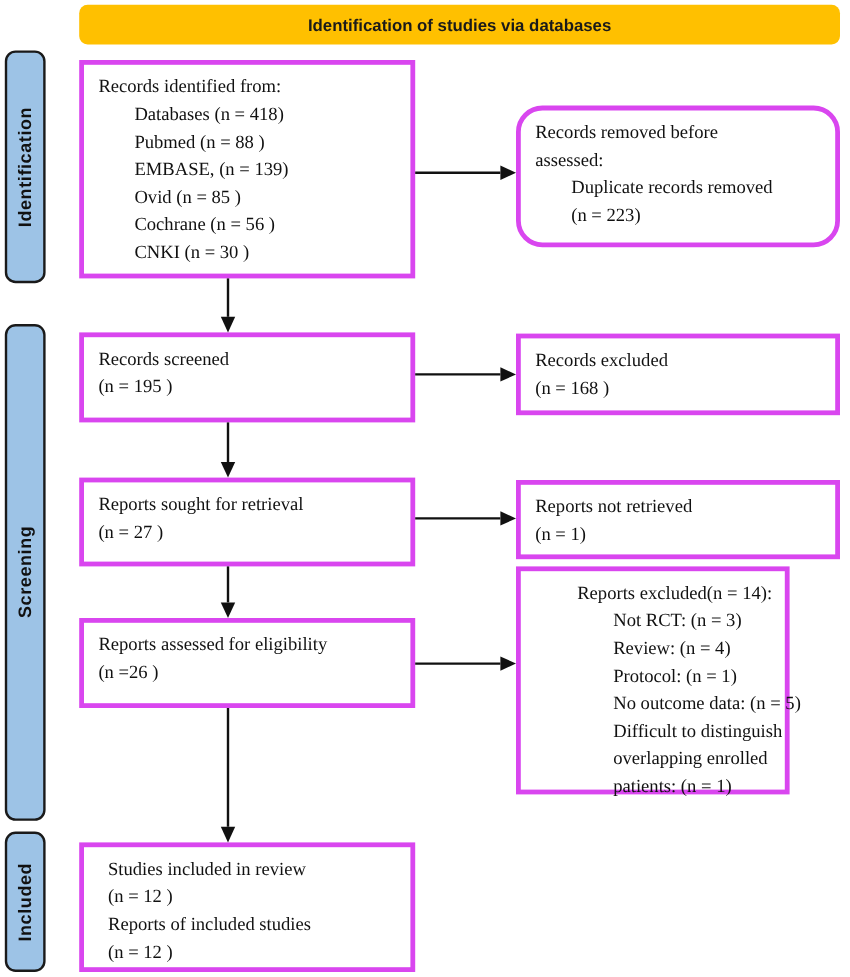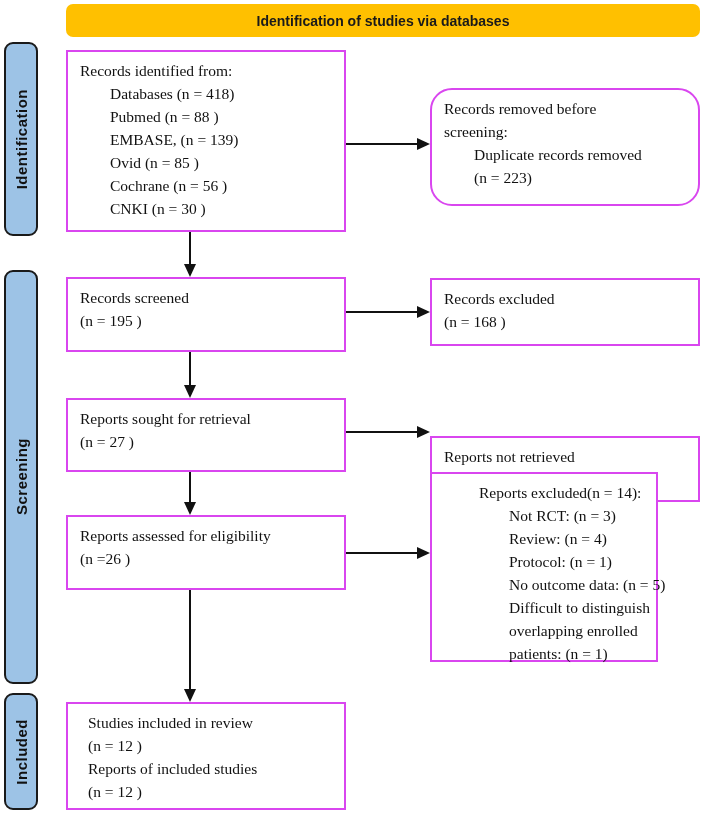--- a/index.html
+++ b/index.html
@@ -34,21 +34,21 @@
     writing-mode: vertical-rl;
     transform: rotate(180deg);
     font-family: "Liberation Sans", sans-serif;
     font-weight: bold; font-size: 15px; color: #111;
     letter-spacing: 0.5px;
     white-space: nowrap;
   }
   .fbox {
     position: absolute;
     background: #ffffff;
-    border: 2px solid #d946ef;
+    border: 4px solid #d946ef;
     box-sizing: border-box;
     padding: 7px 8px 4px 12px;
     font-size: 15.5px;
     line-height: 23px;
     color: #111;
   }
   .fbox .line { display: block; white-space: nowrap; }
   .fbox .indent { padding-left: 30px; }
   svg.arrows {
     position: absolute; left: 0; top: 0;
@@ -104,31 +104,31 @@
 
   <div class="fbox" style="left:66px; top:702px; width:280px; height:108px;padding-left:20px;">
     <span class="line">Studies included in review</span>
     <span class="line">(n = 12 )</span>
     <span class="line">Reports of included studies</span>
     <span class="line">(n = 12 )</span>
   </div>
 
   <div class="fbox" style="left:430px; top:88px; width:270px; height:118px;border-radius:22px;">
     <span class="line">Records removed before</span>
-    <span class="line">screening:</span>
+    <span class="line">assessed:</span>
     <span class="line indent">Duplicate records removed</span>
     <span class="line indent">(n = 223)</span>
   </div>
 
   <div class="fbox" style="left:430px; top:278px; width:270px; height:68px;">
     <span class="line">Records excluded</span>
     <span class="line">(n = 168 )</span>
   </div>
 
-  <div class="fbox" style="left:430px; top:400px; width:270px; height:66px;margin-top:36px;">
+  <div class="fbox" style="left:430px; top:400px; width:270px; height:66px;">
     <span class="line">Reports not retrieved</span>
     <span class="line">(n = 1)</span>
   </div>
 
   <div class="fbox" style="left:430px; top:472px; width:228px; height:190px;padding-left:47px;">
     <span class="line">Reports excluded(n = 14):</span>
     <span class="line indent">Not RCT: (n = 3)</span>
     <span class="line indent">Review: (n = 4)</span>
     <span class="line indent">Protocol: (n = 1)</span>
     <span class="line indent">No outcome data: (n = 5)</span>

